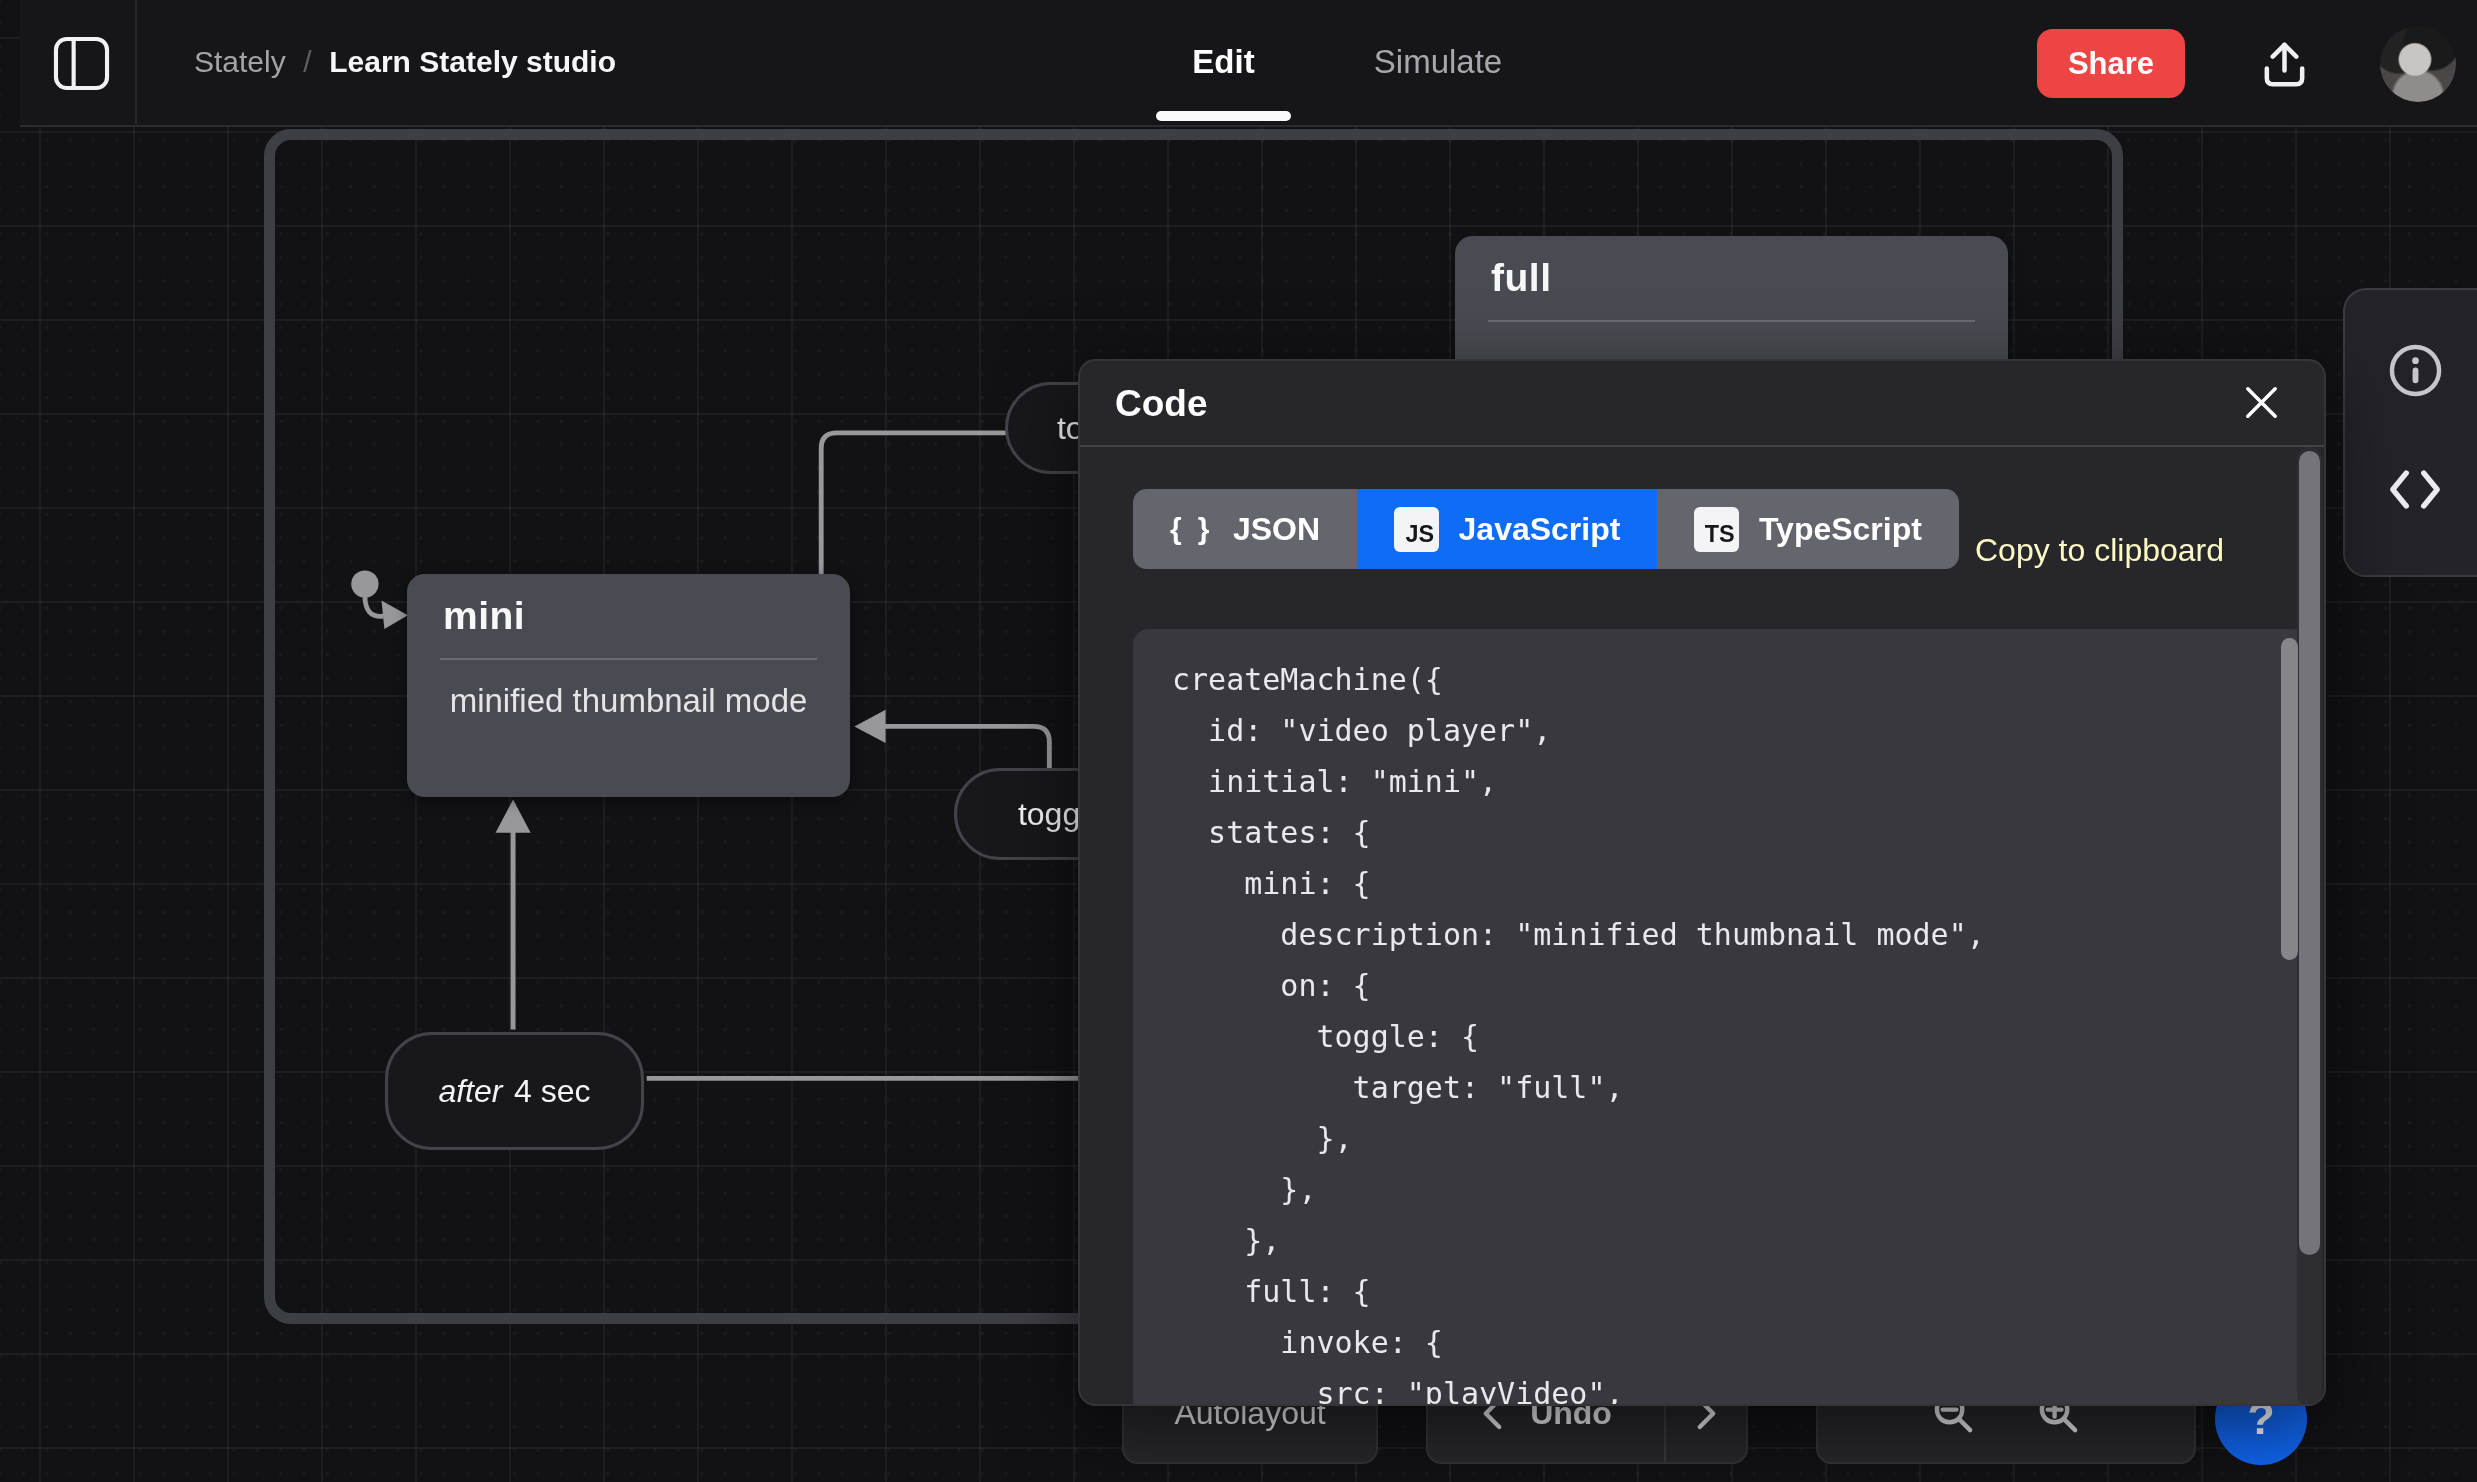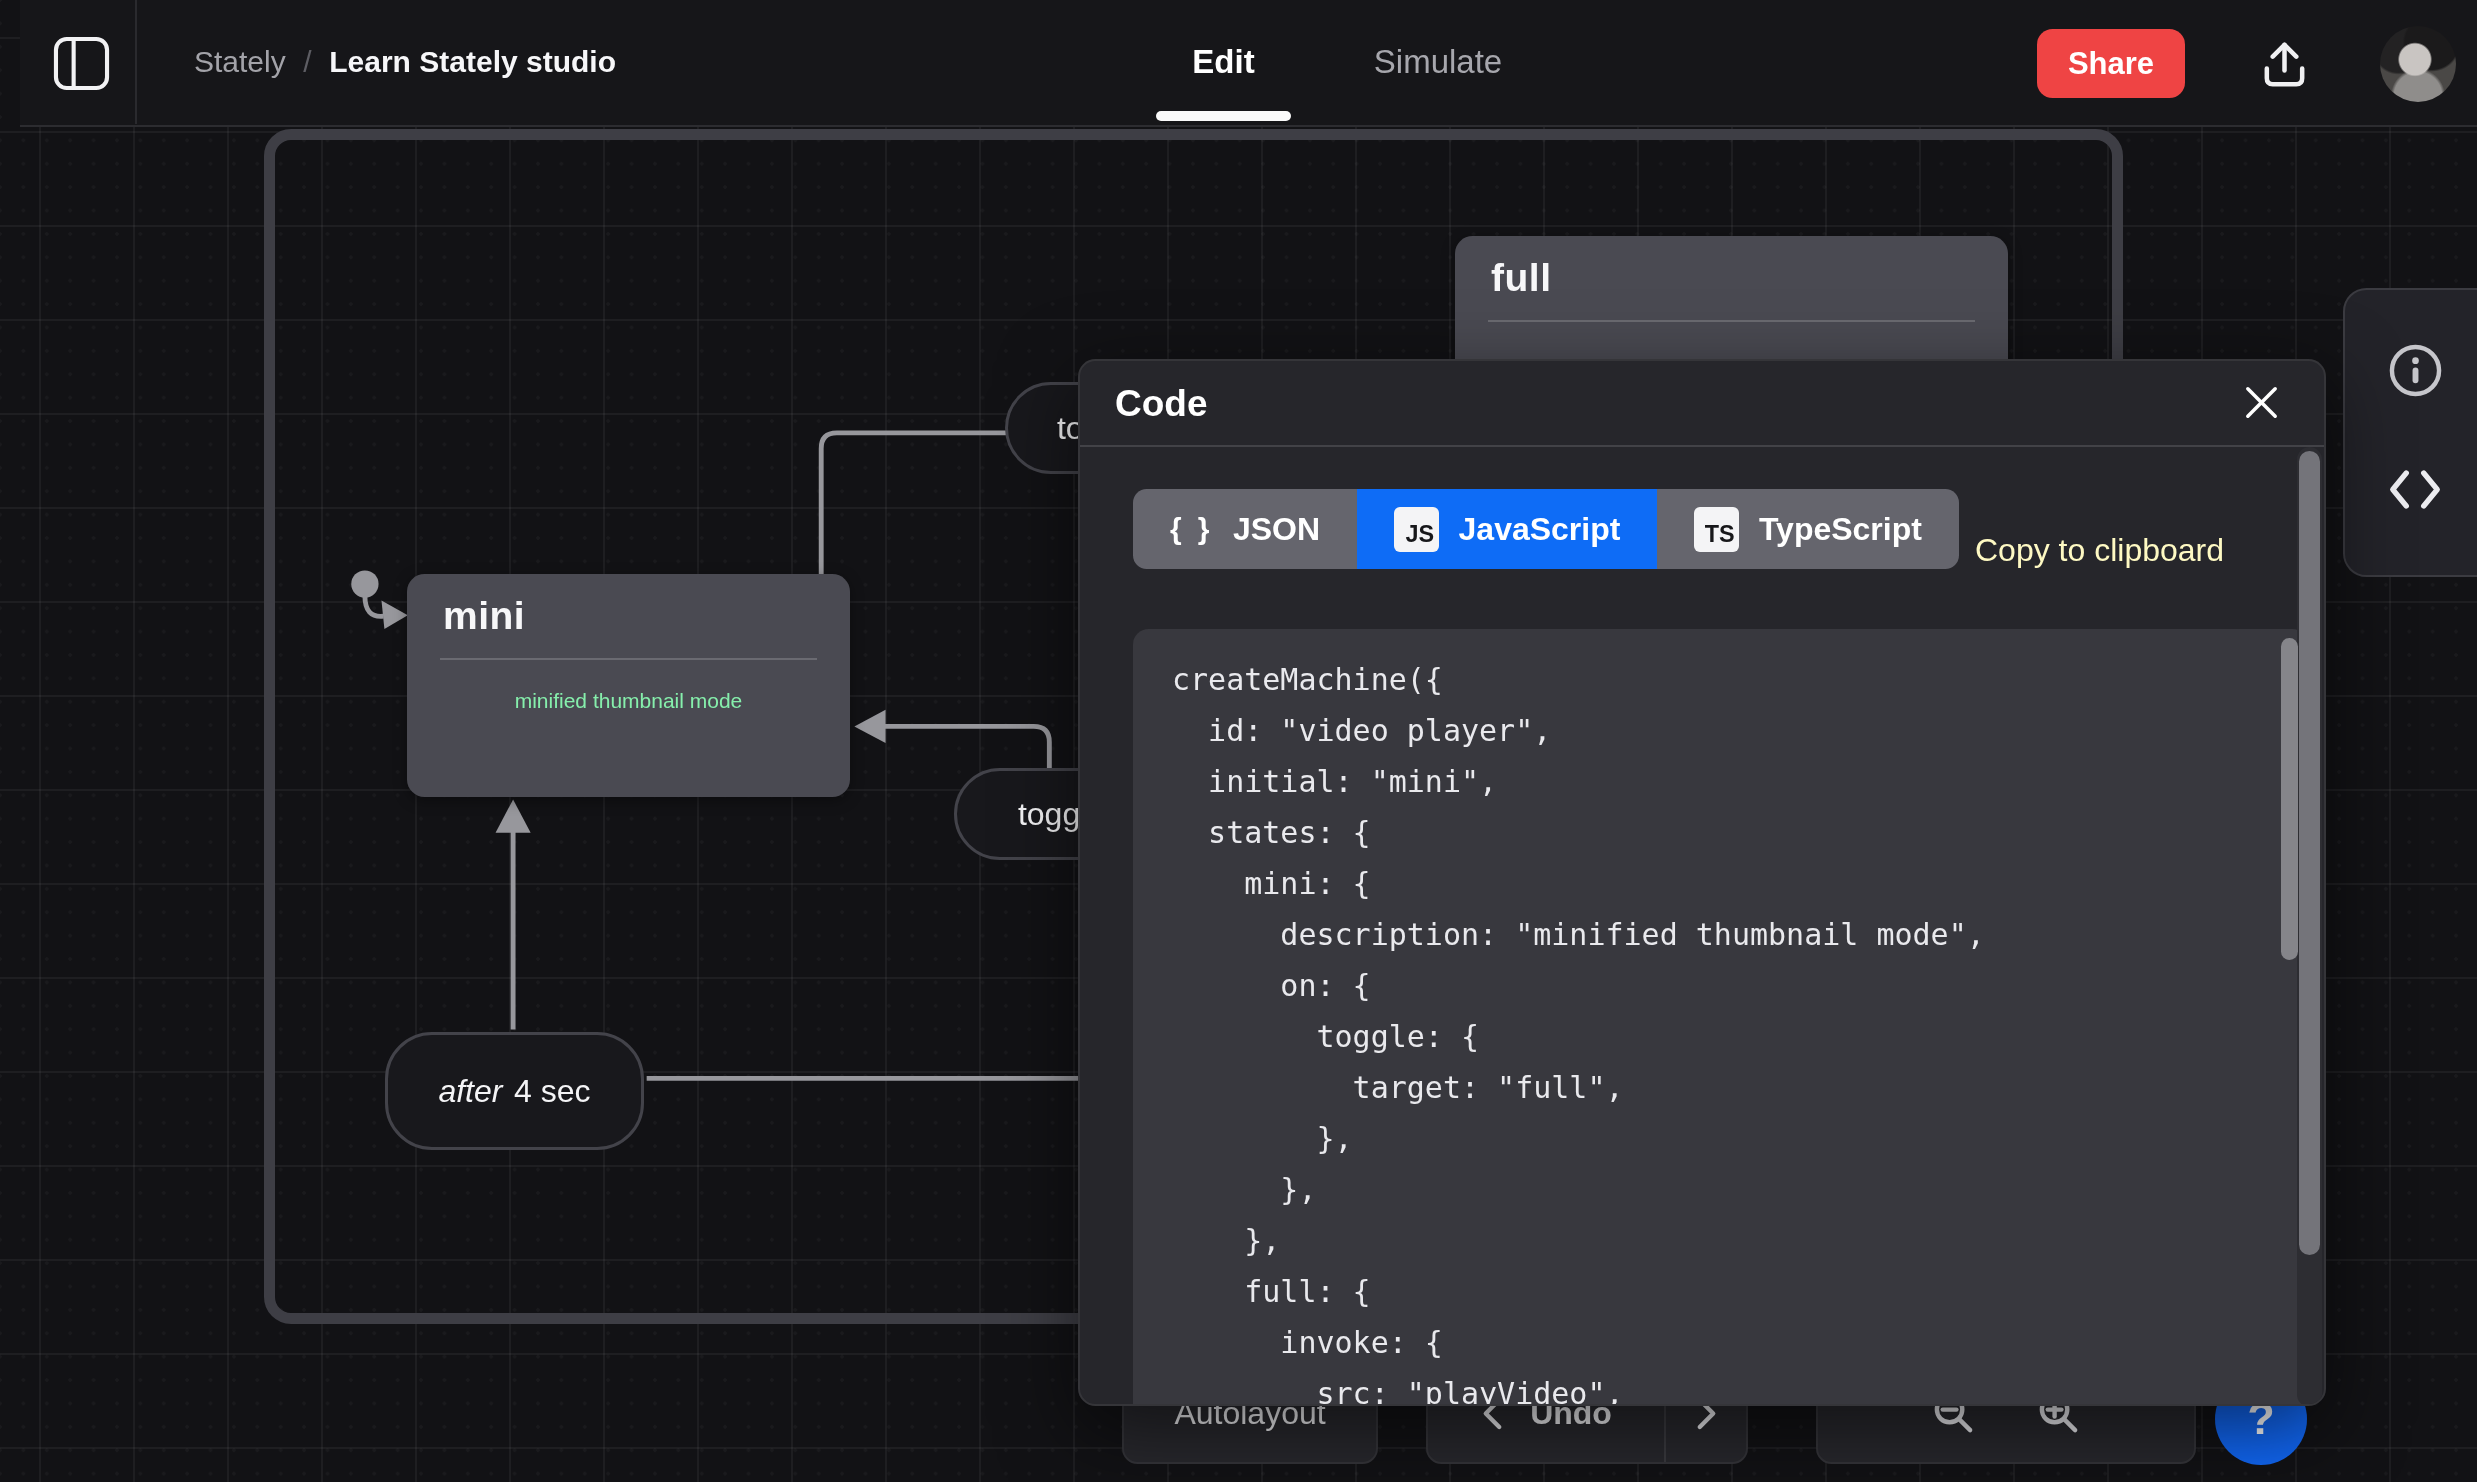--- a/index.html
+++ b/index.html
@@ -26,21 +26,21 @@
 
   .state-node {
     position:absolute; background:#4a4a52; border-radius:17.6px; z-index:3;
     box-shadow:0 3.9px 13.7px rgba(0,0,0,0.35);
   }
   .state-node .node-header { height:84px; display:flex; align-items:center; padding-left:36px; }
   .state-node .node-title { color:#f7f7f9; font-size:39px; font-weight:600; letter-spacing:0.5px; }
   .state-node .node-divider { height:2px; background:rgba(255,255,255,0.18); margin:0 33px; }
   .state-node .node-desc {
     height:82px; display:flex; align-items:center; justify-content:center;
-    color:#86efac; font-size:21px;
+    color:#e5e5e5; font-size:33px;
   }
   .event-pill {
     position:absolute; background:#18181c; border:3.9px solid #43434a; border-radius:47px;
     display:flex; align-items:center; justify-content:center; gap:11.7px;
     color:#f4f4f6; font-size:32px; z-index:3;
   }
   .event-pill .after-kw { font-style:italic; }
 
   
   .topbar {

